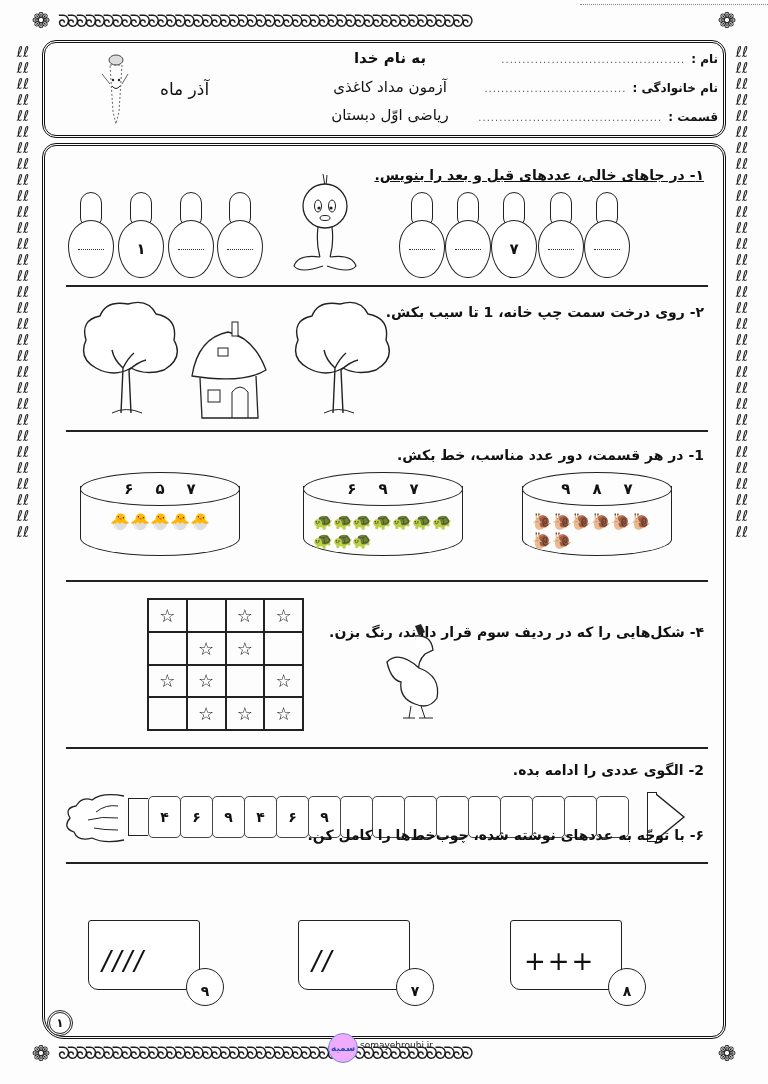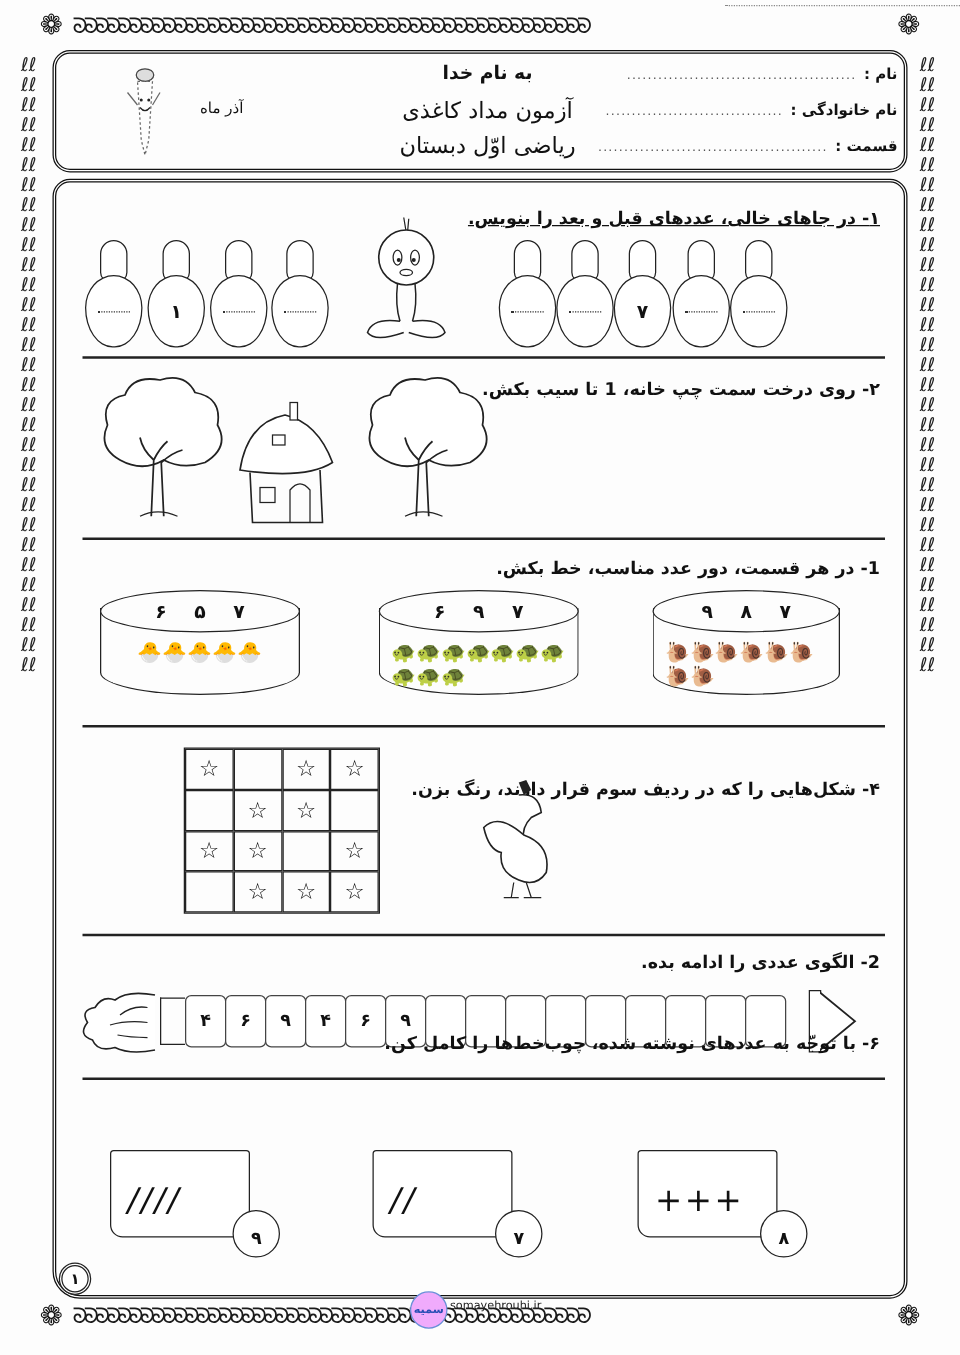--- a/index.html
+++ b/index.html
@@ -17,22 +17,22 @@
   .side-col.right { left: 733px; top: 44px; height: 995px; }
 
   .frame { position: absolute; border: 3px double #111; border-radius: 14px; }
   .header-box { left: 42px; top: 40px; width: 684px; height: 98px; }
   .main-box { left: 42px; top: 143px; width: 684px; height: 896px; border-radius: 14px 14px 14px 22px; }
 
   .rtl { direction: rtl; }
   .field { position: absolute; right: 50px; font-weight: bold; font-size: 12px; display: flex; gap: 6px; align-items: baseline; }
   .field .dots { font-weight: normal; color: #555; letter-spacing: 1px; font-size: 10px; }
   .head-title { position: absolute; left: 290px; width: 200px; text-align: center; font-weight: bold; font-size: 15px; }
-  .head-sub { position: absolute; left: 290px; width: 200px; text-align: center; font-size: 18px; }
-  .month { position: absolute; left: 160px; top: 79px; font-size: 12px; }
+  .head-sub { position: absolute; left: 290px; width: 200px; text-align: center; font-size: 15px; }
+  .month { position: absolute; left: 160px; top: 79px; font-size: 17px; }
 
   .pencil { position: absolute; left: 100px; top: 52px; width: 30px; height: 80px; }
 
   .divider { position: absolute; left: 66px; width: 642px; height: 2px; background: #222; }
 
   .q { position: absolute; right: 64px; font-weight: bold; font-size: 14px; direction: rtl; white-space: nowrap; }
 
   .pin { position: absolute; width: 46px; height: 90px; }
   .pin .head { position: absolute; left: 12px; top: 0; width: 22px; height: 34px; border: 1.3px solid #222; border-radius: 11px 11px 8px 8px; background: #fff; }
   .pin .body { position: absolute; left: 0; top: 28px; width: 46px; height: 58px; border: 1.3px solid #222; border-radius: 50% 50% 48% 48% / 45% 45% 55% 55%; background: #fff; display: flex; align-items: center; justify-content: center; font-weight: bold; font-size: 15px; }

